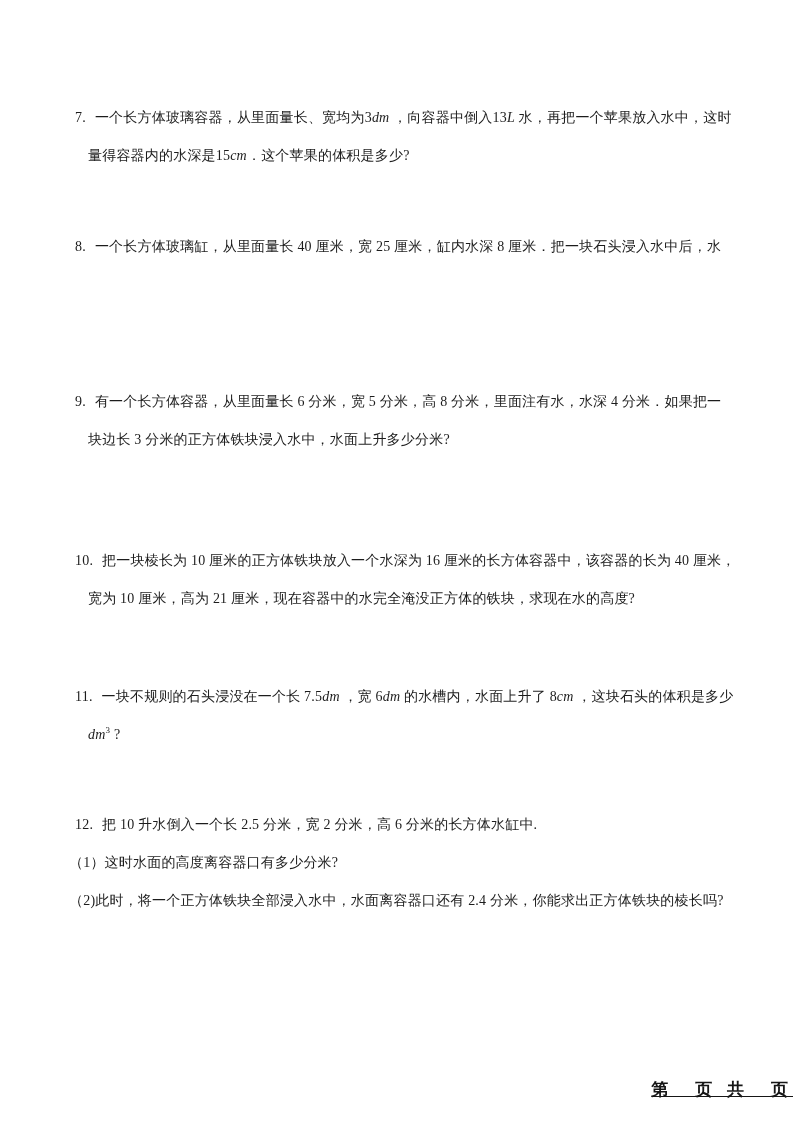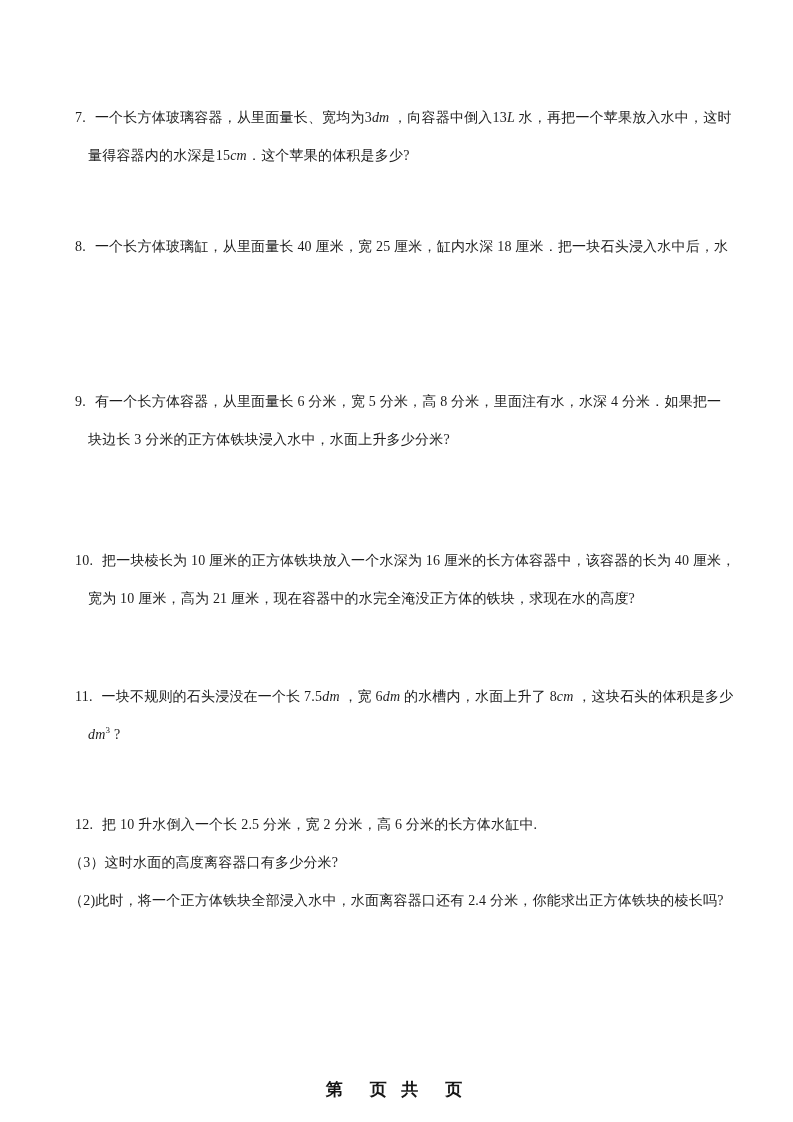--- a/index.html
+++ b/index.html
@@ -43,53 +43,54 @@
     font-style: normal;
     font-size: 9px;
     vertical-align: super;
     line-height: 0;
   }
   .page-footer {
     position: absolute;
     left: 0;
     top: 1078px;
     width: 793px;
-    text-align: center;
+    text-align: right;
     font-family: "Liberation Sans", "DejaVu Sans", sans-serif;
     font-weight: bold;
     font-size: 17px;
     letter-spacing: 5px;
     color: #161616;
+    text-decoration: underline;
   }
 </style>
 </head>
 <body>
 
 <div class="page">
   <section class="question" style="top: 99px;">
       <div class="qline first"><span class="qnum">7.</span><span class="seg-plain">一个长方体玻璃容器，从里面量长、宽均为3</span><span class="seg-math">dm</span><span class="seg-plain"> ，向容器中倒入13</span><span class="seg-math">L</span><span class="seg-plain"> 水，再把一个苹果放入水中，这时</span></div>
       <div class="qline cont"><span class="seg-plain">量得容器内的水深是15</span><span class="seg-math">cm</span><span class="seg-plain">．这个苹果的体积是多少?</span></div>
     </section>
   <section class="question" style="top: 228px;">
-      <div class="qline first"><span class="qnum">8.</span><span class="seg-plain">一个长方体玻璃缸，从里面量长 40 厘米，宽 25 厘米，缸内水深 18 厘米．把一块石头浸入水中后，水</span></div>
+      <div class="qline first"><span class="qnum">8.</span><span class="seg-plain">一个长方体玻璃缸，从里面量长 40 厘米，宽 25 厘米，缸内水深 8 厘米．把一块石头浸入水中后，水</span></div>
     </section>
   <section class="question" style="top: 383px;">
       <div class="qline first"><span class="qnum">9.</span><span class="seg-plain">有一个长方体容器，从里面量长 6 分米，宽 5 分米，高 8 分米，里面注有水，水深 4 分米．如果把一</span></div>
       <div class="qline cont"><span class="seg-plain">块边长 3 分米的正方体铁块浸入水中，水面上升多少分米?</span></div>
     </section>
   <section class="question" style="top: 542px;">
       <div class="qline first"><span class="qnum">10.</span><span class="seg-plain">把一块棱长为 10 厘米的正方体铁块放入一个水深为 16 厘米的长方体容器中，该容器的长为 40 厘米，</span></div>
       <div class="qline cont"><span class="seg-plain">宽为 10 厘米，高为 21 厘米，现在容器中的水完全淹没正方体的铁块，求现在水的高度?</span></div>
     </section>
   <section class="question" style="top: 678px;">
       <div class="qline first"><span class="qnum">11.</span><span class="seg-plain">一块不规则的石头浸没在一个长 7.5</span><span class="seg-math">dm</span><span class="seg-plain"> ，宽 6</span><span class="seg-math">dm</span><span class="seg-plain"> 的水槽内，水面上升了 8</span><span class="seg-math">cm</span><span class="seg-plain"> ，这块石头的体积是多少</span></div>
       <div class="qline cont"><span class="seg-math">dm</span><span class="seg-sup">3</span><span class="seg-plain"> ?</span></div>
     </section>
   <section class="question" style="top: 806px;">
       <div class="qline first"><span class="qnum">12.</span><span class="seg-plain">把 10 升水倒入一个长 2.5 分米，宽 2 分米，高 6 分米的长方体水缸中.</span></div>
-      <div class="qline sub"><span class="seg-plain">（3）这时水面的高度离容器口有多少分米?</span></div>
+      <div class="qline sub"><span class="seg-plain">（1）这时水面的高度离容器口有多少分米?</span></div>
       <div class="qline sub"><span class="seg-plain">（2)此时，将一个正方体铁块全部浸入水中，水面离容器口还有 2.4 分米，你能求出正方体铁块的棱长吗?</span></div>
     </section>
 
   <footer class="page-footer">
     <span>第　页 共　页</span>
   </footer>
 </div>
 
 </body></html>

